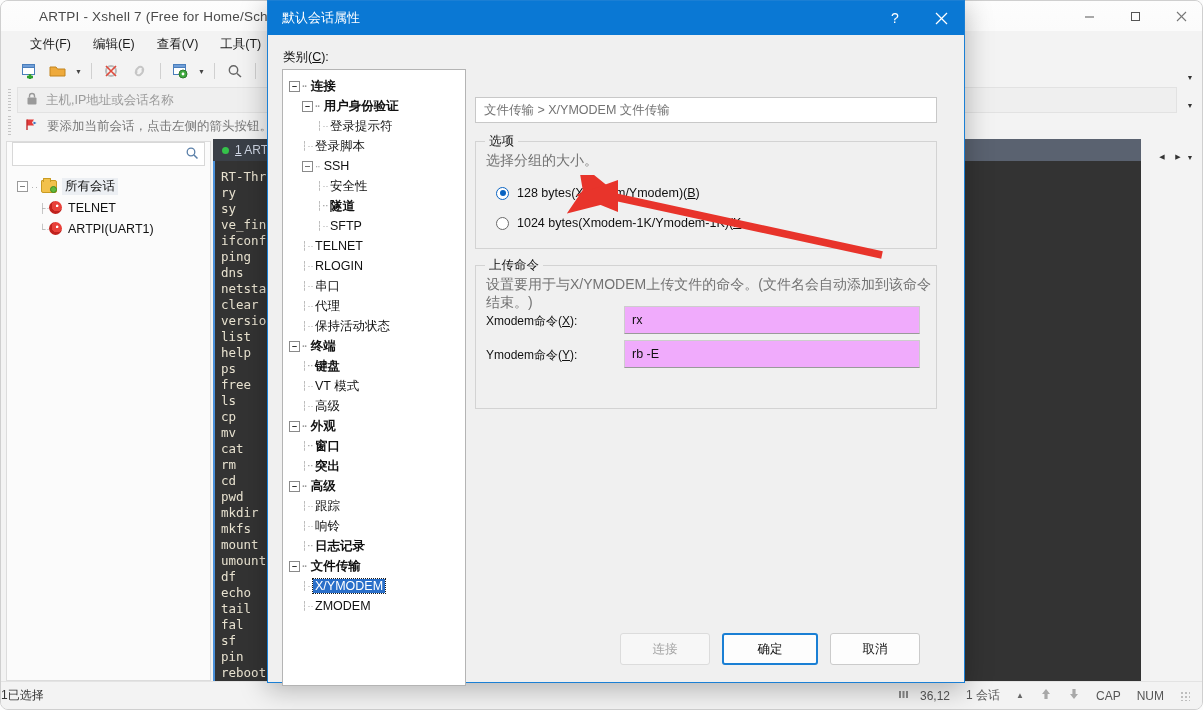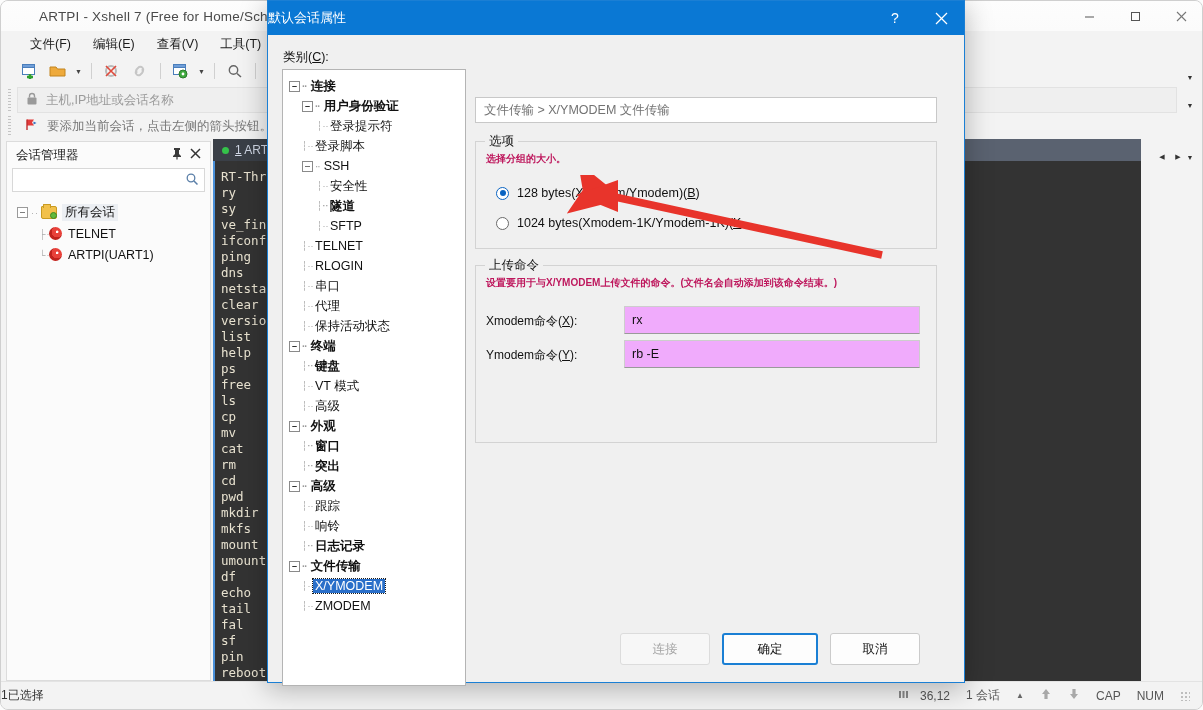--- a/index.html
+++ b/index.html
@@ -148,21 +148,21 @@
     background-size:4px 4px; }
 
   
   .dialog {
     position:absolute; left:267px; top:0; width:698px; height:683px;
     background:#f0f0f0; border:1px solid #1b7fd4;
     box-shadow: 0 6px 26px rgba(0,0,0,.28);
   }
   .dlg-title {
     height:34px; background:#0a78d4; display:flex; align-items:center;
-    color:#fff; font-size:13px; 
+    color:#fff; font-size:13px; padding-left:14px;
   }
   .dlg-title .sp { flex:1; }
   .dlg-btn { width:46px; height:34px; display:flex; align-items:center; justify-content:center; color:#fff; font-size:14px; }
   .dlg-body { position:relative; width:100%; height:649px; }
 
   .cat-label { position:absolute; left:15px; top:14px; font-size:12.5px; color:#111; }
   .cat-label u { text-decoration:underline; }
 
   .cat-tree {
     position:absolute; left:14px; top:34px; width:184px; height:617px;
@@ -195,23 +195,23 @@
   }
 
   .grp {
     position:absolute; border:1px solid #d3d3d3; background:#f0f0f0;
   }
   .grp-title {
     position:absolute; top:-9px; left:9px; background:#f0f0f0; padding:0 4px;
     font-size:12.5px; color:#111;
   }
   .grp1 { left:207px; top:106px; width:462px; height:108px; }
-  .grp2 { left:207px; top:230px; width:462px; height:178px; }
-
-  .hint-text { position:absolute; left:10px; top:10px; font-size:10px; color:#be185d;font-weight:bold; }
+  .grp2 { left:207px; top:230px; width:462px; height:144px; }
+
+  .hint-text { position:absolute; left:10px; top:10px; font-size:14px; color:#737373; }
   .radio-row { position:absolute; display:flex; align-items:center; font-size:12.5px; color:#111; }
   .radio {
     width:13px; height:13px; border-radius:50%; border:1px solid #6a6a6a;
     background:#fff; margin-right:8px; position:relative; flex:0 0 13px;
   }
   .radio.on { border-color:#0a64c2; }
   .radio.on:after {
     content:""; position:absolute; left:2.5px; top:2.5px; width:6px; height:6px;
     border-radius:50%; background:#0a64c2;
   }
@@ -357,36 +357,20 @@
         <svg width="13" height="13" viewBox="0 0 13 13">
             <path d="M2 1.5h7l-2 3 2 3H2z" fill="#e23b3b"></path>
             <path d="M8.5 3.5l3 1.5-3 1.5z" fill="#2f6fc0"></path>
             <line x1="2" y1="1.5" x2="2" y2="12" stroke="#c02a2a" stroke-width="1.4"></line>
           </svg>
       </span>
       <span>要添加当前会话，点击左侧的箭头按钮。</span>
     </div>
 
     <div class="sessmgr">
-      <div class="sessmgr-head">
-        <span>会话管理器</span>
-        <span class="sp"></span>
-        <span class="pin-icon">
-          <svg width="12" height="13" viewBox="0 0 12 13">
-              <path d="M3 1h6v2H8v4l2 2v1H2V9l2-2V3H3z" fill="#3a3a3a"></path>
-              <line x1="6" y1="10" x2="6" y2="12.5" stroke="#3a3a3a" stroke-width="1.2"></line>
-            </svg>
-        </span>
-        <span class="close-x">
-          <svg width="11" height="11" viewBox="0 0 11 11">
-              <line x1="1" y1="1" x2="10" y2="10" stroke="#333" stroke-width="1.5"></line>
-              <line x1="10" y1="1" x2="1" y2="10" stroke="#333" stroke-width="1.5"></line>
-            </svg>
-        </span>
-      </div>
       <div class="sessmgr-search">
         <span>
           <svg width="14" height="14" viewBox="0 0 14 14">
               <circle cx="6" cy="6" r="3.8" fill="none" stroke="#5a7fa8" stroke-width="1.3"></circle>
               <line x1="9" y1="9" x2="12.5" y2="12.5" stroke="#5a7fa8" stroke-width="1.5"></line>
             </svg>
         </span>
       </div>
       <div class="tree-area">
         <div class="tnode">

